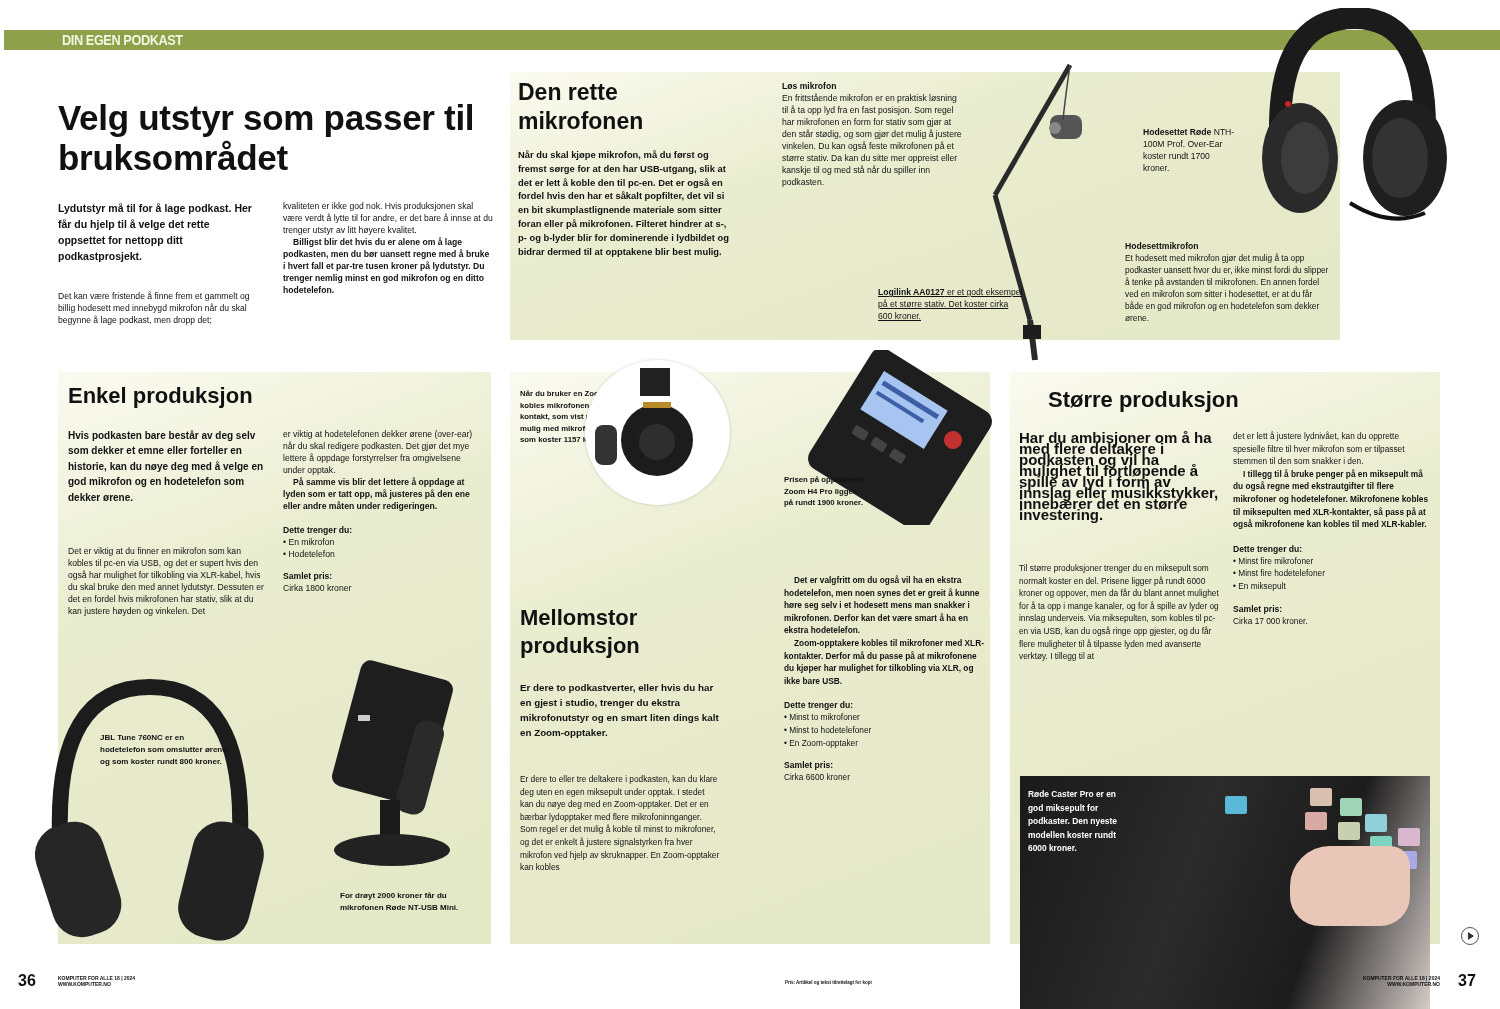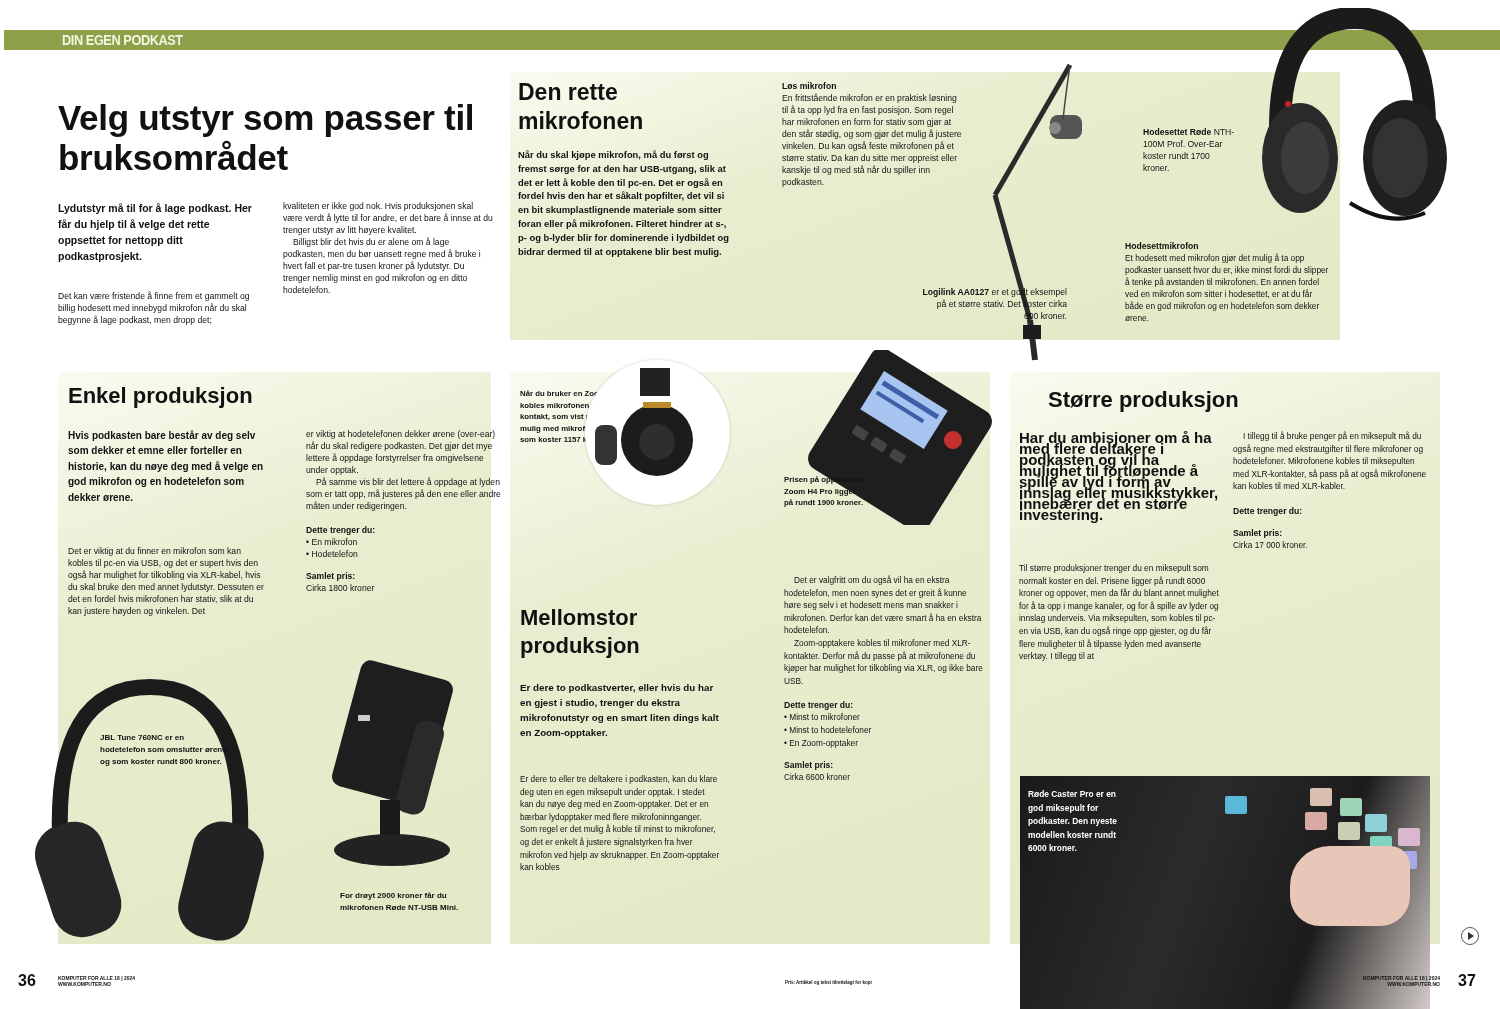--- a/index.html
+++ b/index.html
@@ -15,21 +15,21 @@
   .intro-lead { position: absolute; left: 58px; top: 200px; width: 200px; font-size: 10.5px; line-height: 16px; font-weight: bold; }
   .small { font-size: 8.6px; line-height: 12px; }
   .col { position: absolute; }
   .lead { font-size: 10.5px; line-height: 15.5px; font-weight: bold; }
   h2 { font-size: 22px; line-height: 28px; font-weight: bold; }
   h3 { font-size: 8.6px; line-height: 12px; font-weight: bold; }
   .caption { font-size: 8.6px; line-height: 12px; }
   .caption b { font-weight: bold; }
   ul.need { list-style: none; }
   ul.need li::before { content: "• "; }
-  .indent { text-indent: 10px; }
+  .indent { text-indent: 10px; font-weight: bold; }
   p + p { margin-top: 0; }
 
   .pagenum { position: absolute; font-size: 16px; font-weight: bold; top: 972px; }
   .footer-small { position: absolute; font-size: 5px; line-height: 6px; font-weight: bold; top: 975px; }
 
   .play-btn { position: absolute; left: 1461px; top: 927px; width: 18px; height: 18px; border: 1.5px solid #555; border-radius: 50%; display: flex; align-items: center; justify-content: center; }
   .play-btn::after { content: ""; border-left: 6px solid #333; border-top: 4px solid transparent; border-bottom: 4px solid transparent; margin-left: 2px; }
 
   .photo-mixer { position: absolute; left: 1020px; top: 776px; width: 410px; height: 244px; background: linear-gradient(110deg, #1a1a1a 0%, #2b2b2b 40%, #1c1c1c 70%, #d8d0cc 100%); overflow: hidden; }
   .photo-mixer .caption { position: absolute; left: 8px; top: 12px; width: 95px; color: #fff; font-weight: bold; font-size: 8.4px; line-height: 13.5px; }
@@ -60,21 +60,21 @@
 
 <svg style="position:absolute; left:975px; top:60px;" width="115" height="310">
   <line x1="95" y1="5" x2="20" y2="135" stroke="#2a2a2a" stroke-width="5"></line>
   <line x1="20" y1="135" x2="55" y2="260" stroke="#2a2a2a" stroke-width="5"></line>
   <line x1="55" y1="260" x2="60" y2="300" stroke="#2a2a2a" stroke-width="6"></line>
   <rect x="48" y="265" width="18" height="14" fill="#1d1d1d"></rect>
   <rect x="75" y="55" width="32" height="24" rx="8" fill="#555"></rect>
   <circle cx="80" cy="68" r="6" fill="#888"></circle>
   <path d="M95 5 Q 90 40 88 60" stroke="#444" stroke-width="1.5" fill="none"></path>
 </svg>
-<div class="col caption" style="left:922px; top:286px; width:145px; text-align:right;"><b>Logilink AA0127</b><span> er et godt eksempel på et større stativ. Det koster cirka 600 kroner.</span></div>
+<div class="col caption" style="left:878px; top:286px; width:145px; text-decoration:underline;"><b>Logilink AA0127</b><span> er et godt eksempel på et større stativ. Det koster cirka 600 kroner.</span></div>
 
 <div class="col caption" style="left:1143px; top:126px; width:95px;"><b>Hodesettet Røde</b><span> NTH-100M Prof. Over-Ear koster rundt 1700 kroner.</span></div>
 
 <svg style="position:absolute; left:1250px; top:8px;" width="200" height="225">
   <path d="M30 120 Q 30 10 105 10 Q 175 10 175 120" stroke="#1b1b1b" stroke-width="22" fill="none"></path>
   <ellipse cx="50" cy="150" rx="38" ry="55" fill="#2a2a2a"></ellipse>
   <ellipse cx="55" cy="150" rx="24" ry="36" fill="#3c3c3c"></ellipse>
   <ellipse cx="155" cy="150" rx="42" ry="58" fill="#1f1f1f"></ellipse>
   <ellipse cx="150" cy="150" rx="28" ry="40" fill="#333"></ellipse>
   <circle cx="38" cy="96" r="3" fill="#c22"></circle>
@@ -83,21 +83,21 @@
 
 <div class="col" style="left:1125px; top:240px; width:205px;">
   <h3>Hodesettmikrofon</h3>
   <p class="small" style="font-size:8.3px;">Et hodesett med mikrofon gjør det mulig å ta opp podkaster uansett hvor du er, ikke minst fordi du slipper å tenke på avstanden til mikrofonen. En annen fordel ved en mikrofon som sitter i hodesettet, er at du får både en god mikrofon og en hodetelefon som dekker ørene.</p>
 </div>
 
 <div class="box" style="left:58px; top:372px; width:433px; height:572px;"></div>
 <h2 class="col" style="left:68px; top:382px; width:380px;">Enkel produksjon</h2>
 <div class="col lead" style="left:68px; top:428px; width:200px; font-size:10px; line-height:15.4px;">Hvis podkasten bare består av deg selv som dekker et emne eller forteller en historie, kan du nøye deg med å velge en god mikrofon og en hodetelefon som dekker ørene.</div>
 <div class="col small" style="left:68px; top:545px; width:200px;">Det er viktig at du finner en mikrofon som kan kobles til pc-en via USB, og det er supert hvis den også har mulighet for tilkobling via XLR-kabel, hvis du skal bruke den med annet lydutstyr. Dessuten er det en fordel hvis mikrofonen har stativ, slik at du kan justere høyden og vinkelen. Det</div>
-<div class="col small" style="left:283px; top:428px; width:200px;margin-left:23px;">
+<div class="col small" style="left:283px; top:428px; width:200px;">
   <p>er viktig at hodetelefonen dekker ørene (over-ear) når du skal redigere podkasten. Det gjør det mye lettere å oppdage forstyrrelser fra omgivelsene under opptak.</p>
   <p class="indent">På samme vis blir det lettere å oppdage at lyden som er tatt opp, må justeres på den ene eller andre måten under redigeringen.</p>
   <h3 style="margin-top:12px;">Dette trenger du:</h3>
   <ul class="need">
     <li>En mikrofon</li>
     <li>Hodetelefon</li>
   </ul>
   <h3 style="margin-top:10px;">Samlet pris:</h3>
   <p>Cirka 1800 kroner</p>
 </div>
@@ -159,22 +159,28 @@
   </ul>
   <h3 style="margin-top:10px;">Samlet pris:</h3>
   <p>Cirka 6600 kroner</p>
 </div>
 
 <div class="box" style="left:1010px; top:372px; width:430px; height:572px;"></div>
 <h2 class="col" style="left:1048px; top:386px; width:400px;">Større produksjon</h2>
 <div class="col lead" style="left:1019px; top:432px; width:200px; font-size:15px; line-height:11px;">Har du ambisjoner om å ha med flere deltakere i podkasten og vil ha mulighet til fortløpende å spille av lyd i form av innslag eller musikkstykker, innebærer det en større investering.</div>
 <div class="col small" style="left:1019px; top:562px; width:200px; font-size:8.3px; line-height:12.6px;">Til større produksjoner trenger du en miksepult som normalt koster en del. Prisene ligger på rundt 6000 kroner og oppover, men da får du blant annet mulighet for å ta opp i mange kanaler, og for å spille av lyder og innslag underveis. Via miksepulten, som kobles til pc-en via USB, kan du også ringe opp gjester, og du får flere muligheter til å tilpasse lyden med avanserte verktøy. I tillegg til at</div>
 <div class="col small" style="left:1233px; top:430px; width:200px; font-size:8.3px; line-height:12.6px;">
+  <p>det er lett å justere lydnivået, kan du opprette spesielle filtre til hver mikrofon som er tilpasset stemmen til den som snakker i den.</p>
   <p class="indent">I tillegg til å bruke penger på en miksepult må du også regne med ekstrautgifter til flere mikrofoner og hodetelefoner. Mikrofonene kobles til miksepulten med XLR-kontakter, så pass på at også mikrofonene kan kobles til med XLR-kabler.</p>
   <h3 style="margin-top:12px;">Dette trenger du:</h3>
+  <ul class="need">
+    <li>Minst fire mikrofoner</li>
+    <li>Minst fire hodetelefoner</li>
+    <li>En miksepult</li>
+  </ul>
   <h3 style="margin-top:10px;">Samlet pris:</h3>
   <p>Cirka 17 000 kroner.</p>
 </div>
 
 <div class="photo-mixer">
   <div class="pad" style="left:205px; top:20px; background:#5ab8d8;"></div>
   <div class="pad" style="left:290px; top:12px; background:#d8bfb0;"></div>
   <div class="pad" style="left:320px; top:22px; background:#9fd4b8;"></div>
   <div class="pad" style="left:285px; top:36px; background:#d9a9a3;"></div>
   <div class="pad" style="left:318px; top:46px; background:#c9cfb2;"></div>

